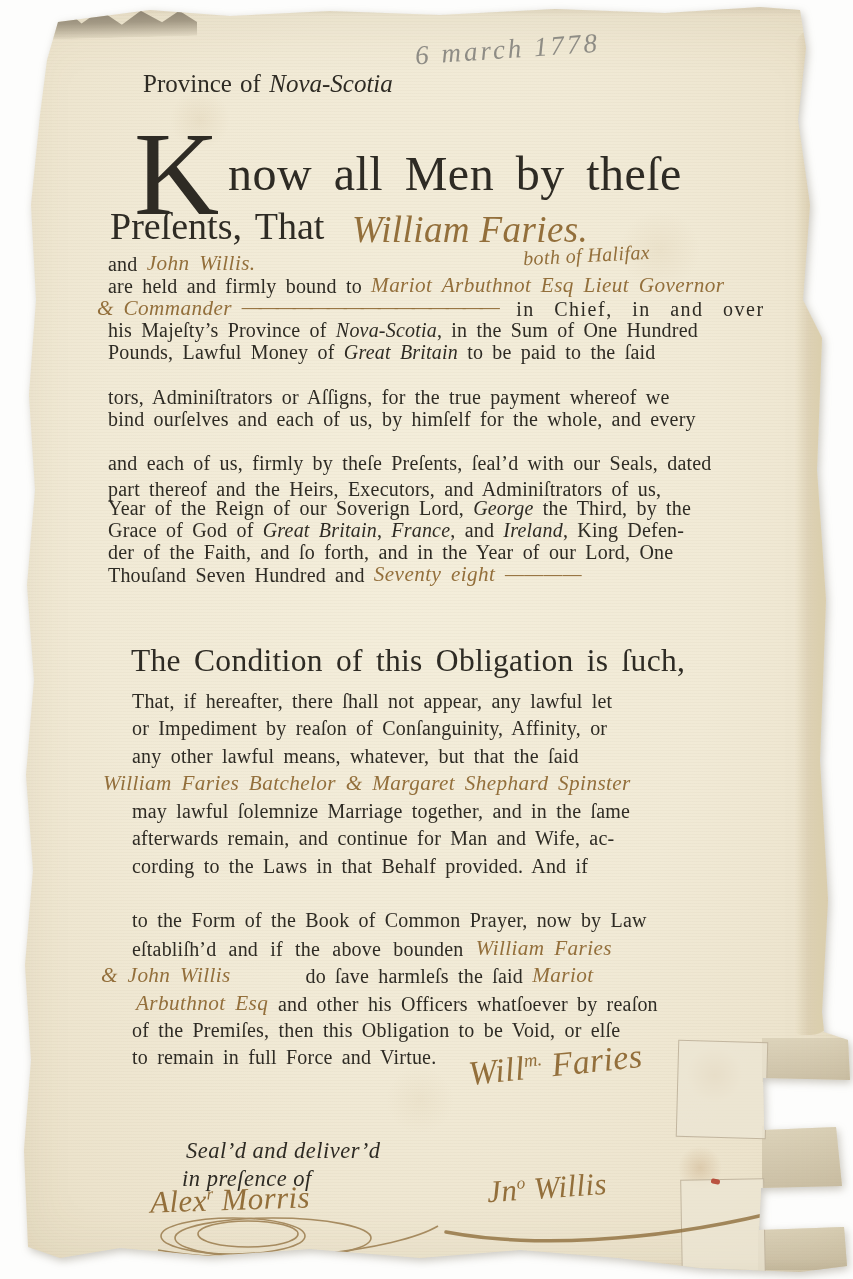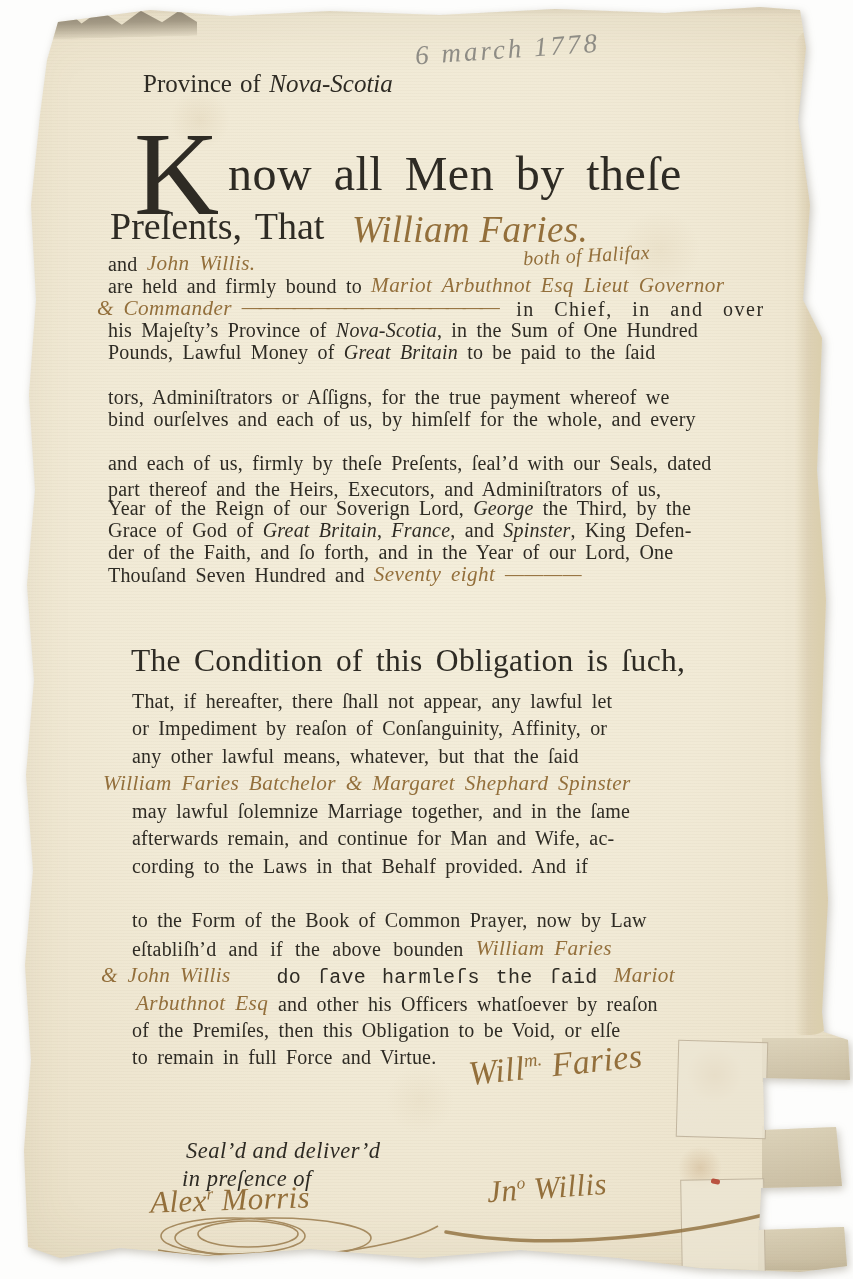--- a/index.html
+++ b/index.html
@@ -55,21 +55,21 @@
   .tl { position:absolute; white-space:nowrap; color:var(--ink-color,#2e2b24); }
   .bond-line { font-size:20px; word-spacing:4px; letter-spacing:.2px; }
   .cond-line { font-size:20px; word-spacing:4px; letter-spacing:.2px; }
   .seg-i { font-style:italic; }
   .seg-h { font-style:italic; color:var(--hand-ink-color,#936f3b); letter-spacing:.4px; font-size:1.06em; position:relative; top:-1px; }
   .seg-d { color:var(--hand-ink-color,#936f3b); letter-spacing:-3px; position:relative; top:-2px; }
   .hand  { font-style:italic; color:var(--hand-ink-color,#936f3b); letter-spacing:.4px; }
   .b3 .seg-p  { word-spacing:13px; letter-spacing:1.5px; }
   .b11 .seg-h { letter-spacing:2px; }
   .c10 .seg-p { word-spacing:7px; }
-  .c11 .seg-p { margin-left:36px;font-family:Liberation Mono, monospace; }
+  .c11 .seg-p { margin-left:65px; }
 
   .province   { left:143px; top:70px;  font-size:25px; word-spacing:2px; }
   .pencil     { left:415px; top:34px;  font-size:27px; color:var(--pencil-color,#8e8c85);
                 transform:rotate(-4deg); letter-spacing:3px; font-style:italic; }
   .title-cap  { left:134px; top:116px; font-size:118px; line-height:1; }
   .title-rest { left:228px; top:146px; font-size:48px; word-spacing:9px; letter-spacing:.5px; }
   .title-l2   { left:110px; top:204px; font-size:38px; word-spacing:4px; }
   .title-hand { left:352px; top:208px; font-size:37px; }
   .interline  { left:523px; top:244px; font-size:20px; transform:rotate(-3deg); }
   .cond-heading { left:131px; top:643px; font-size:31.5px; word-spacing:5px; letter-spacing:.3px; }
@@ -115,21 +115,21 @@
       <div class="tl bond-line" style="left:108px; top:252px;"><span class="seg-p">and </span><span class="seg-h">John Willis.</span></div>
       <div class="tl bond-line" style="left:108px; top:274px;"><span class="seg-p">are held and firmly bound to </span><span class="seg-h">Mariot Arbuthnot Esq Lieut Governor</span></div>
       <div class="tl bond-line b3" style="left:97px;  top:297px;"><span class="seg-h">&amp; Commander </span><span class="seg-d">———————————————</span><span class="seg-p"> in Chief, in and over</span></div>
       <div class="tl bond-line" style="left:108px; top:319px;"><span class="seg-p">his Majeſty’s Province of </span><span class="seg-i">Nova-Scotia</span><span class="seg-p">, in the Sum of One Hundred</span></div>
       <div class="tl bond-line" style="left:108px; top:341px;"><span class="seg-p">Pounds, Lawful Money of </span><span class="seg-i">Great Britain</span><span class="seg-p"> to be paid to the ſaid</span></div>
       <div class="tl bond-line" style="left:108px; top:386px;"><span class="seg-p">tors, Adminiſtrators or Aſſigns, for the true payment whereof we</span></div>
       <div class="tl bond-line" style="left:108px; top:408px;"><span class="seg-p">bind ourſelves and each of us, by himſelf for the whole, and every</span></div>
       <div class="tl bond-line" style="left:108px; top:430px;margin-top:48px;"><span class="seg-p">part thereof and the Heirs, Executors, and Adminiſtrators of us,</span></div>
       <div class="tl bond-line" style="left:108px; top:452px;"><span class="seg-p">and each of us, firmly by theſe Preſents, ſeal’d with our Seals, dated</span></div>
       <div class="tl bond-line" style="left:108px; top:497px;"><span class="seg-p">Year of the Reign of our Soverign Lord, </span><span class="seg-i">George</span><span class="seg-p"> the Third, by the</span></div>
-      <div class="tl bond-line" style="left:108px; top:519px;"><span class="seg-p">Grace of God of </span><span class="seg-i">Great Britain</span><span class="seg-p">, </span><span class="seg-i">France</span><span class="seg-p">, and </span><span class="seg-i">Spinster</span><span class="seg-p">, King Defen-</span></div>
+      <div class="tl bond-line" style="left:108px; top:519px;"><span class="seg-p">Grace of God of </span><span class="seg-i">Great Britain</span><span class="seg-p">, </span><span class="seg-i">France</span><span class="seg-p">, and </span><span class="seg-i">Ireland</span><span class="seg-p">, King Defen-</span></div>
       <div class="tl bond-line" style="left:108px; top:541px;"><span class="seg-p">der of the Faith, and ſo forth, and in the Year of our Lord, One</span></div>
       <div class="tl bond-line" style="left:108px; top:563px;"><span class="seg-p">Thouſand Seven Hundred and </span><span class="seg-h">Seventy eight ————</span></div>
 
       <div class="tl cond-heading">The Condition of this Obligation is ſuch,</div>
       <div class="tl cond-line" style="left:132px; top:690px;"><span class="seg-p">That, if hereafter, there ſhall not appear, any lawful let</span></div>
       <div class="tl cond-line" style="left:132px; top:717px;"><span class="seg-p">or Impediment by reaſon of Conſanguinity, Affinity, or</span></div>
       <div class="tl cond-line" style="left:132px; top:745px;"><span class="seg-p">any other lawful means, whatever, but that the ſaid</span></div>
       <div class="tl cond-line" style="left:103px; top:772px; letter-spacing:1.2px;"><span class="seg-h">William Faries Batchelor &amp; Margaret Shephard Spinster</span></div>
       <div class="tl cond-line" style="left:132px; top:800px;"><span class="seg-p">may lawful ſolemnize Marriage together, and in the ſame</span></div>
       <div class="tl cond-line" style="left:132px; top:827px;"><span class="seg-p">afterwards remain, and continue for Man and Wife, ac-</span></div>

